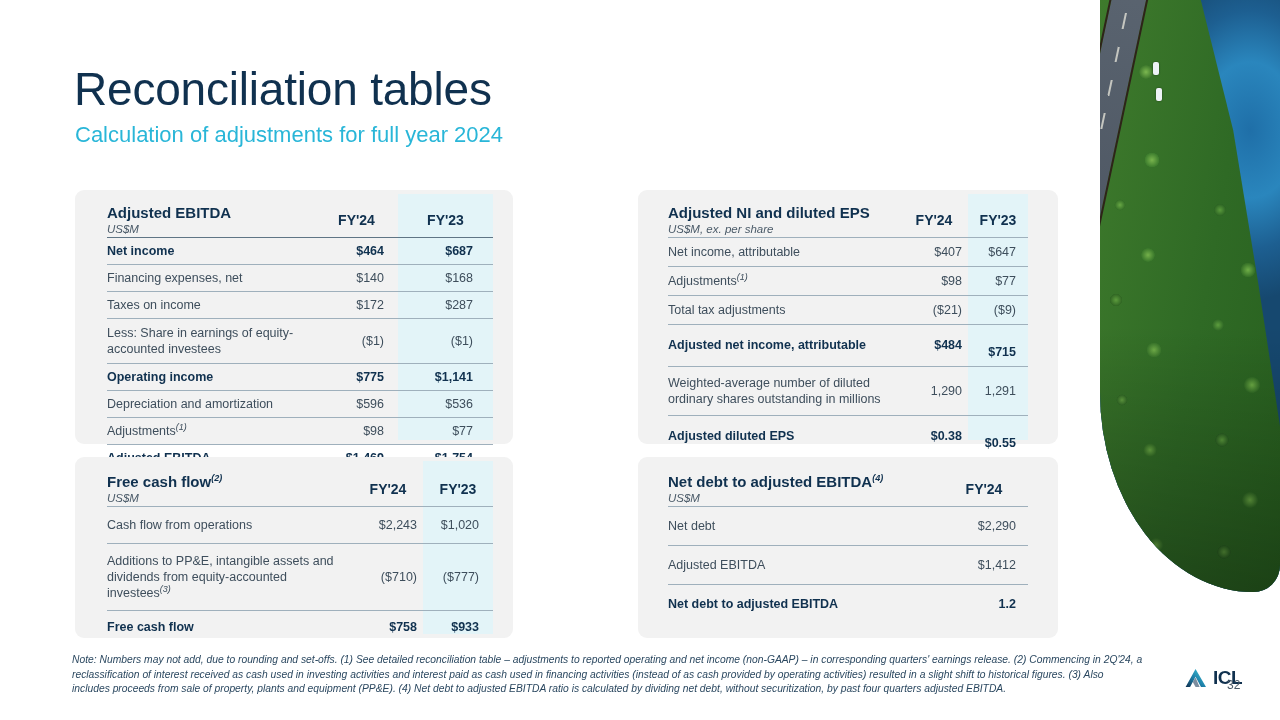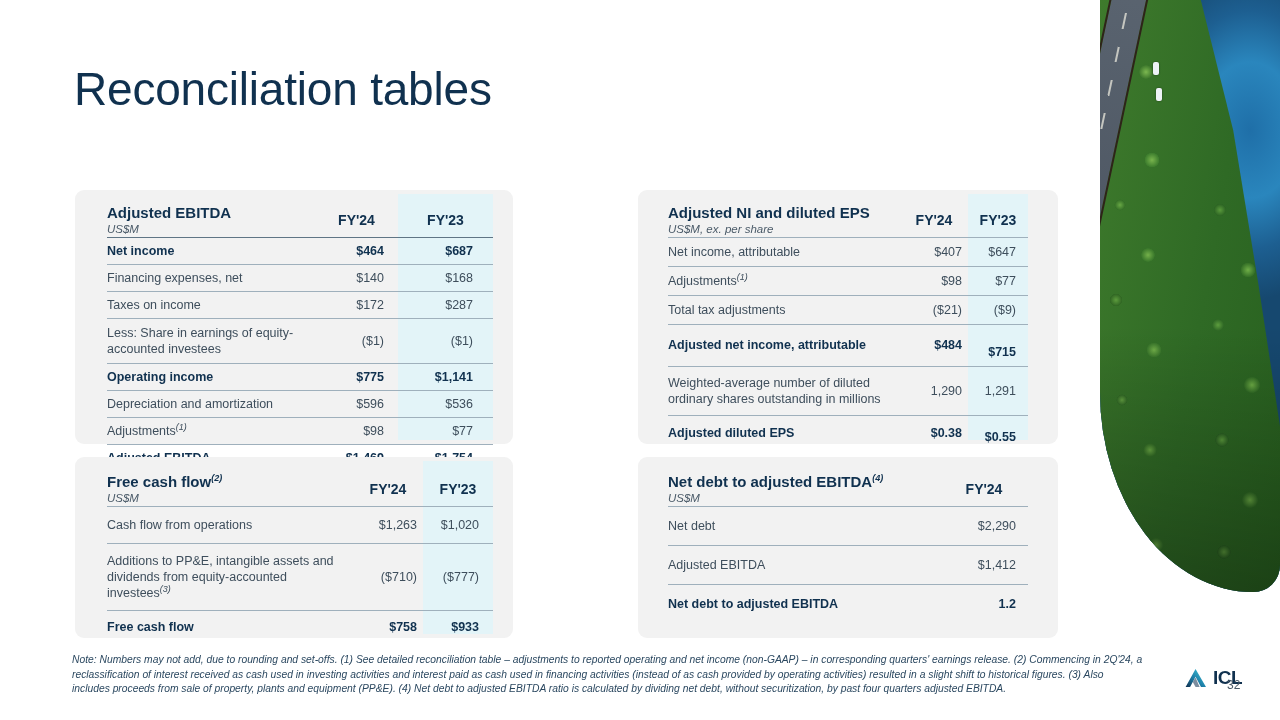--- a/index.html
+++ b/index.html
@@ -141,20 +141,21 @@
       <div class="road-band">
         <div class="road-dash"></div>
       </div>
       <div class="car" style="left:53px;top:62px;"></div>
       <div class="car" style="left:56px;top:88px;"></div>
     </div>
     <div class="shade"></div>
   </div>
 
   <div class="title">Reconciliation tables</div>
+  <div class="subtitle">Calculation of adjustments for full year 2024</div>
 
   <div class="card" style="left:75px;top:190px;width:438px;height:254px;">
     <div class="hl" style="left:323px;width:95px;top:4px;bottom:4px;"></div>
     <table class="tbl" style="position:absolute;left:32px;top:14px;width:386px;">
       <tbody>
           <tr>
         <td class="thead-title" style="width:208px;">
           <div class="t-name"><span>Adjusted EBITDA</span></div>
           <div class="t-unit">US$M</div>
         </td>
@@ -238,41 +239,41 @@
         <td class="rval bold sep-thin" style="padding:20px 12px 7px 0;">$715</td>
       </tr>
       <tr>
         <td class="rlabel sep-thin" style="padding:8px 10px 8px 0;">Weighted-average number of diluted ordinary shares outstanding in millions</td>
         <td class="rval sep-thin" style="padding:8px 6px 8px 0;">1,290</td>
         <td class="rval sep-thin" style="padding:8px 12px 8px 0;">1,291</td>
       </tr>
       <tr>
         <td class="rlabel bold sep-thin" style="padding:7px 6px 4px 0;">Adjusted diluted EPS</td>
         <td class="rval bold sep-thin" style="padding:7px 6px 4px 0;">$0.38</td>
-        <td class="rval bold sep-thin" style="padding:14px 12px 4px 0;">$0.55</td>
+        <td class="rval bold sep-thin" style="padding:20px 12px 4px 0;">$0.55</td>
       </tr>
     </tbody>
       </table>
   </div>
 
   <div class="card" style="left:75px;top:457px;width:438px;height:181px;">
     <div class="hl" style="left:348px;width:70px;top:4px;bottom:4px;"></div>
     <table class="tbl" style="position:absolute;left:32px;top:16px;width:386px;">
       <tbody>
           <tr>
         <td class="thead-title" style="width:246px;">
           <div class="t-name"><span>Free cash flow</span><sup class="fn">(2)</sup></div>
           <div class="t-unit">US$M</div>
         </td>
         <td class="thead-cell" style="width:70px;">FY'24</td>
         <td class="thead-cell" style="width:70px;">FY'23</td>
       </tr>
       <tr>
         <td class="rlabel sep-thin" style="padding:10px 6px 10px 0;">Cash flow from operations</td>
-        <td class="rval sep-thin" style="padding:10px 6px 10px 0;">$1,263</td>
+        <td class="rval sep-thin" style="padding:10px 6px 10px 0;">$2,243</td>
         <td class="rval sep-thin" style="padding:10px 14px 10px 0;">$1,020</td>
       </tr>
       <tr>
         <td class="rlabel sep-thin" style="padding:9px 10px 9px 0;"><span>Additions to PP&amp;E, intangible assets and dividends from equity-accounted investees</span><sup class="fn">(3)</sup></td>
         <td class="rval sep-thin" style="padding:9px 6px 9px 0;">($710)</td>
         <td class="rval sep-thin" style="padding:9px 14px 9px 0;">($777)</td>
       </tr>
       <tr>
         <td class="rlabel bold sep-thin" style="padding:8px 6px 4px 0;">Free cash flow</td>
         <td class="rval bold sep-thin" style="padding:8px 6px 4px 0;">$758</td>

